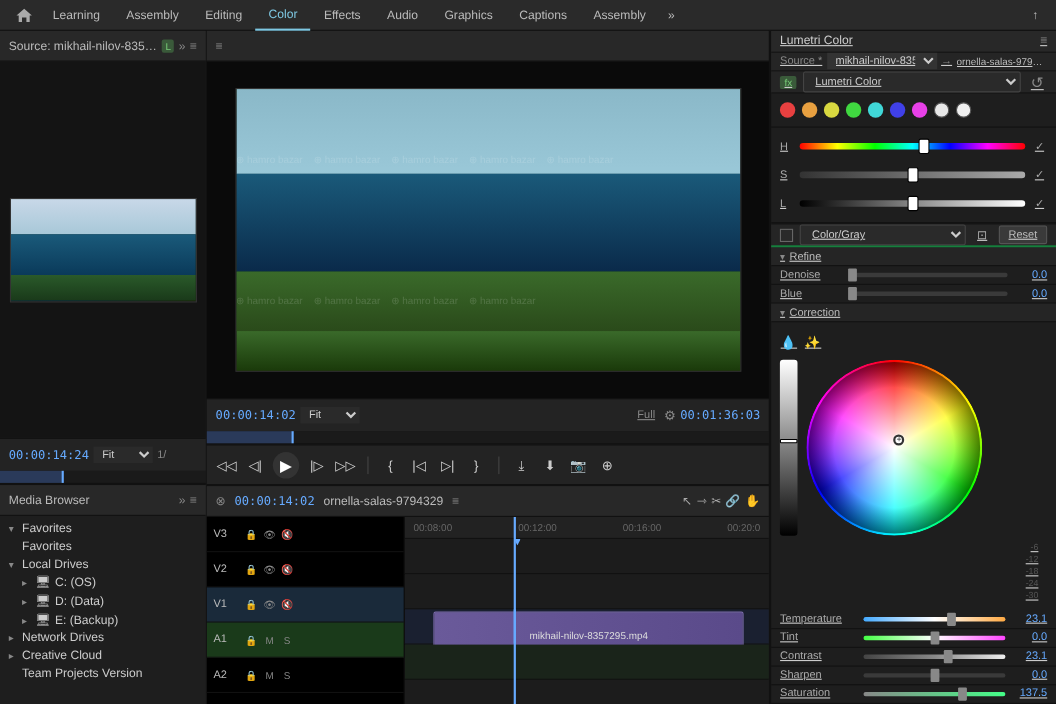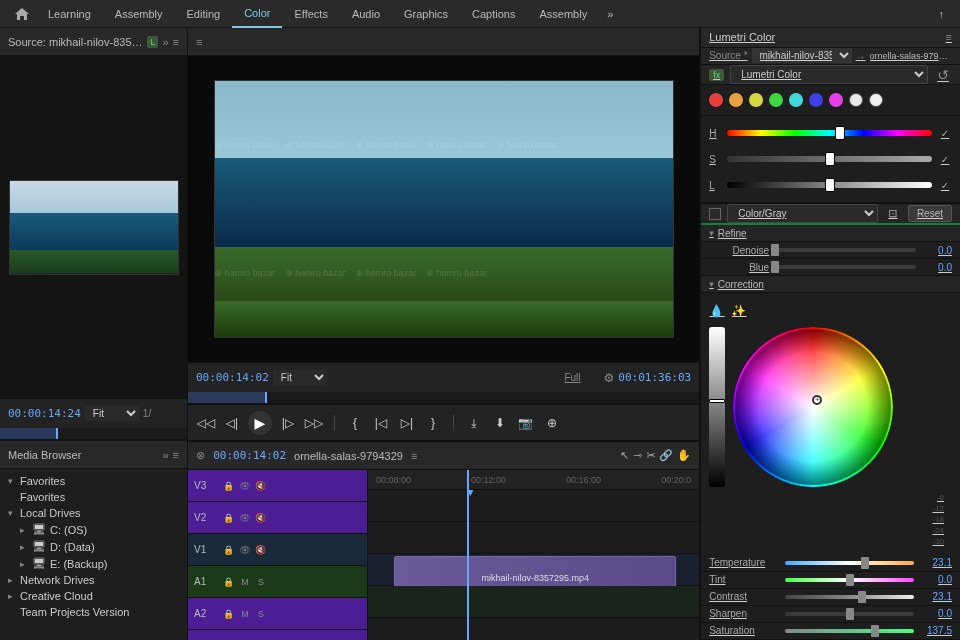--- a/index.html
+++ b/index.html
@@ -47,21 +47,21 @@
 
     
     .transport-bar { height: 36px; background: #232323; display: flex; align-items: center; padding: 0 8px; gap: 6px; border-top: 1px solid #111; }
     .transport-btn { width: 20px; height: 20px; display: flex; align-items: center; justify-content: center; color: #ccc; cursor: pointer; font-size: 12px; }
     .play-btn { width: 24px; height: 24px; background: #333; border-radius: 50%; display: flex; align-items: center; justify-content: center; cursor: pointer; font-size: 14px; color: white; }
 
     
     .timeline-section { height: 200px; background: #1e1e1e; display: flex; flex-direction: column; border-top: 2px solid #111; }
     .timeline-header-bar { height: 28px; background: #282828; display: flex; align-items: center; padding: 0 8px; gap: 8px; border-bottom: 1px solid #111; }
     .timeline-content { flex: 1; display: flex; overflow: hidden; }
-    .track-labels { width: 180px; background: #4c1d95; border-right: 1px solid #111; display: flex; flex-direction: column; }
+    .track-labels { width: 180px; background: #000000; border-right: 1px solid #111; display: flex; flex-direction: column; }
     .track-label { height: 32px; display: flex; align-items: center; padding: 0 6px; gap: 4px; border-bottom: 1px solid #111; font-size: 10px; color: #aaa; }
     .track-name { font-size: 10px; color: #bbb; width: 24px; }
     .track-icons { display: flex; gap: 2px; }
     .track-icon { width: 14px; height: 14px; display: flex; align-items: center; justify-content: center; cursor: pointer; color: #888; font-size: 9px; }
     .track-area { flex: 1; background: #1a1a1a; position: relative; overflow: hidden; }
     .timeline-ruler { height: 20px; background: #222; border-bottom: 1px solid #111; display: flex; align-items: center; padding: 0 8px; gap: 60px; font-size: 9px; color: #666; }
     .timeline-tracks { flex: 1; position: relative; }
     .timeline-track { height: 32px; border-bottom: 1px solid #111; position: relative; }
     .timeline-clip { position: absolute; top: 2px; height: 44px; background: #5a4a8a; border: 1px solid #7a6aaa; border-radius: 2px; display: flex; align-items: center; padding: 0 4px; font-size: 9px; color: #ddd; overflow: hidden; justify-content: center; }
     .timeline-clip.video { background: linear-gradient(90deg, #6a5a9a, #5a4a8a); }
@@ -100,21 +100,21 @@
     .color-gray-dropdown { background: #2a2a2a; border: 1px solid #444; color: #ccc; font-size: 10px; padding: 2px 6px; flex: 1; border-radius: 2px; }
     .edit-icon { width: 18px; height: 18px; display: flex; align-items: center; justify-content: center; cursor: pointer; color: #aaa; }
     .reset-btn { background: #3a3a3a; border: 1px solid #555; color: #bbb; font-size: 10px; padding: 2px 8px; border-radius: 2px; cursor: pointer; }
 
     
     .section-header { height: 24px; display: flex; align-items: center; padding: 0 8px; gap: 4px; background: #252525; border-bottom: 1px solid #111; cursor: pointer; }
     .section-arrow { font-size: 9px; color: #888; }
     .section-title { font-size: 10px; color: #bbb; }
 
     .param-row { height: 24px; display: flex; align-items: center; padding: 0 8px; gap: 6px; border-bottom: 1px solid #111; }
-    .param-label { width: 60px; font-size: 10px; color: #aaa; text-align: right; }
+    .param-label { width: 60px; font-size: 10px; color: #aaa; }
     .param-slider-track { flex: 1; height: 4px; background: #3a3a3a; border-radius: 2px; position: relative; cursor: pointer; }
     .param-thumb { width: 8px; height: 12px; background: #888; border-radius: 1px; position: absolute; top: -4px; cursor: pointer; }
     .param-value { width: 30px; font-size: 10px; color: #6af; text-align: right; }
 
     
     .correction-section { padding: 6px 8px; }
     .correction-icons-row { display: flex; gap: 6px; padding: 4px 0; }
     .correction-icon { width: 16px; height: 16px; display: flex; align-items: center; justify-content: center; cursor: pointer; color: #aaa; font-size: 12px; }
 
     
@@ -292,21 +292,21 @@
 
       <div class="monitor-controls">
         <span class="timecode">00:00:14:02</span>
         <select class="fit-select">
           <option>Fit</option>
           <option>25%</option>
           <option>50%</option>
           <option>100%</option>
         </select>
         <span style="flex:1;"></span>
-        <span style="color:#888;margin-right:19px;font-size:10px;text-decoration:underline;">Full</span>
+        <span style="color:#888;margin-right:4px;font-size:10px;text-decoration:underline;">Full</span>
         <span style="color:#888;cursor:pointer;font-size:12px;">⚙</span>
         <span class="timecode">00:01:36:03</span>
       </div>
 
       <div class="scrubber-bar">
         <div class="scrubber-fill" style="width:15%;"></div>
         <div class="scrubber-head" style="left:15%;"></div>
       </div>
 
       <div class="transport-bar">

